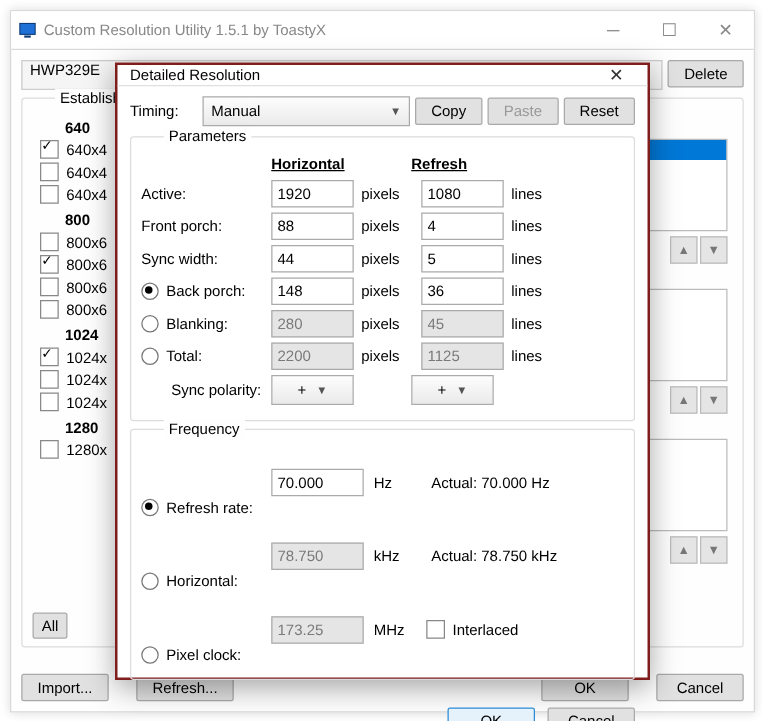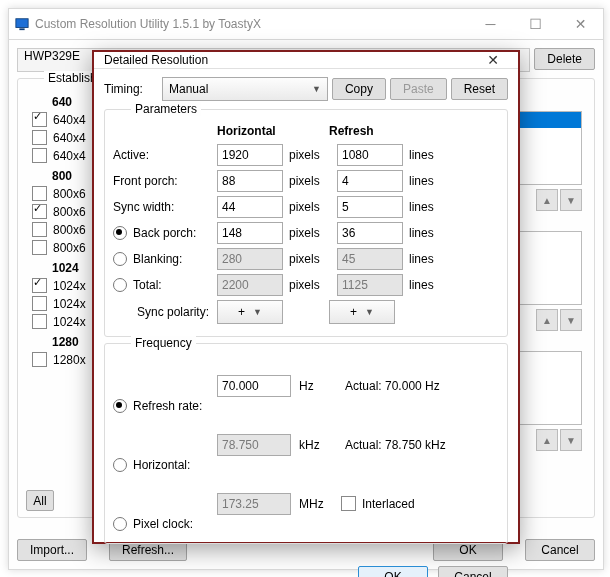--- a/index.html
+++ b/index.html
@@ -98,21 +98,21 @@
   }
   .combo .caret{font-size:9px;color:#555;}
   .txt{
     width:58px;height:20px;border:1px solid var(--ctrl-border);padding:0 4px;font-family:inherit;font-size:12px;background:#fff;
   }
   .txt[disabled]{background:#e5e5e5;color:var(--disabled);}
   .unit{width:40px;}
   .radio{width:12px;height:12px;border:1px solid #777;border-radius:50%;display:inline-block;position:relative;background:#fff;flex:0 0 12px;}
   .radio.sel::after{content:"";position:absolute;left:2px;top:2px;width:6px;height:6px;border-radius:50%;background:#000;}
 
-  .param-hdr{display:flex;margin:4px 0 6px 0;font-weight:bold;}
+  .param-hdr{display:flex;margin:4px 0 6px 0;font-weight:bold;text-decoration:underline;}
   .param-hdr .c1{width:104px;}
   .param-hdr .c2{width:112px;}
   .param-hdr .c3{width:100px;}
 
   
   .prow{display:flex;align-items:center;gap:8px;margin:4px 0;}
   .prow .plabel{width:96px;display:flex;align-items:center;gap:6px;}
   .prow .pcell{display:flex;align-items:center;gap:6px;}
   .prow .pcell .txt{width:56px;}
 

